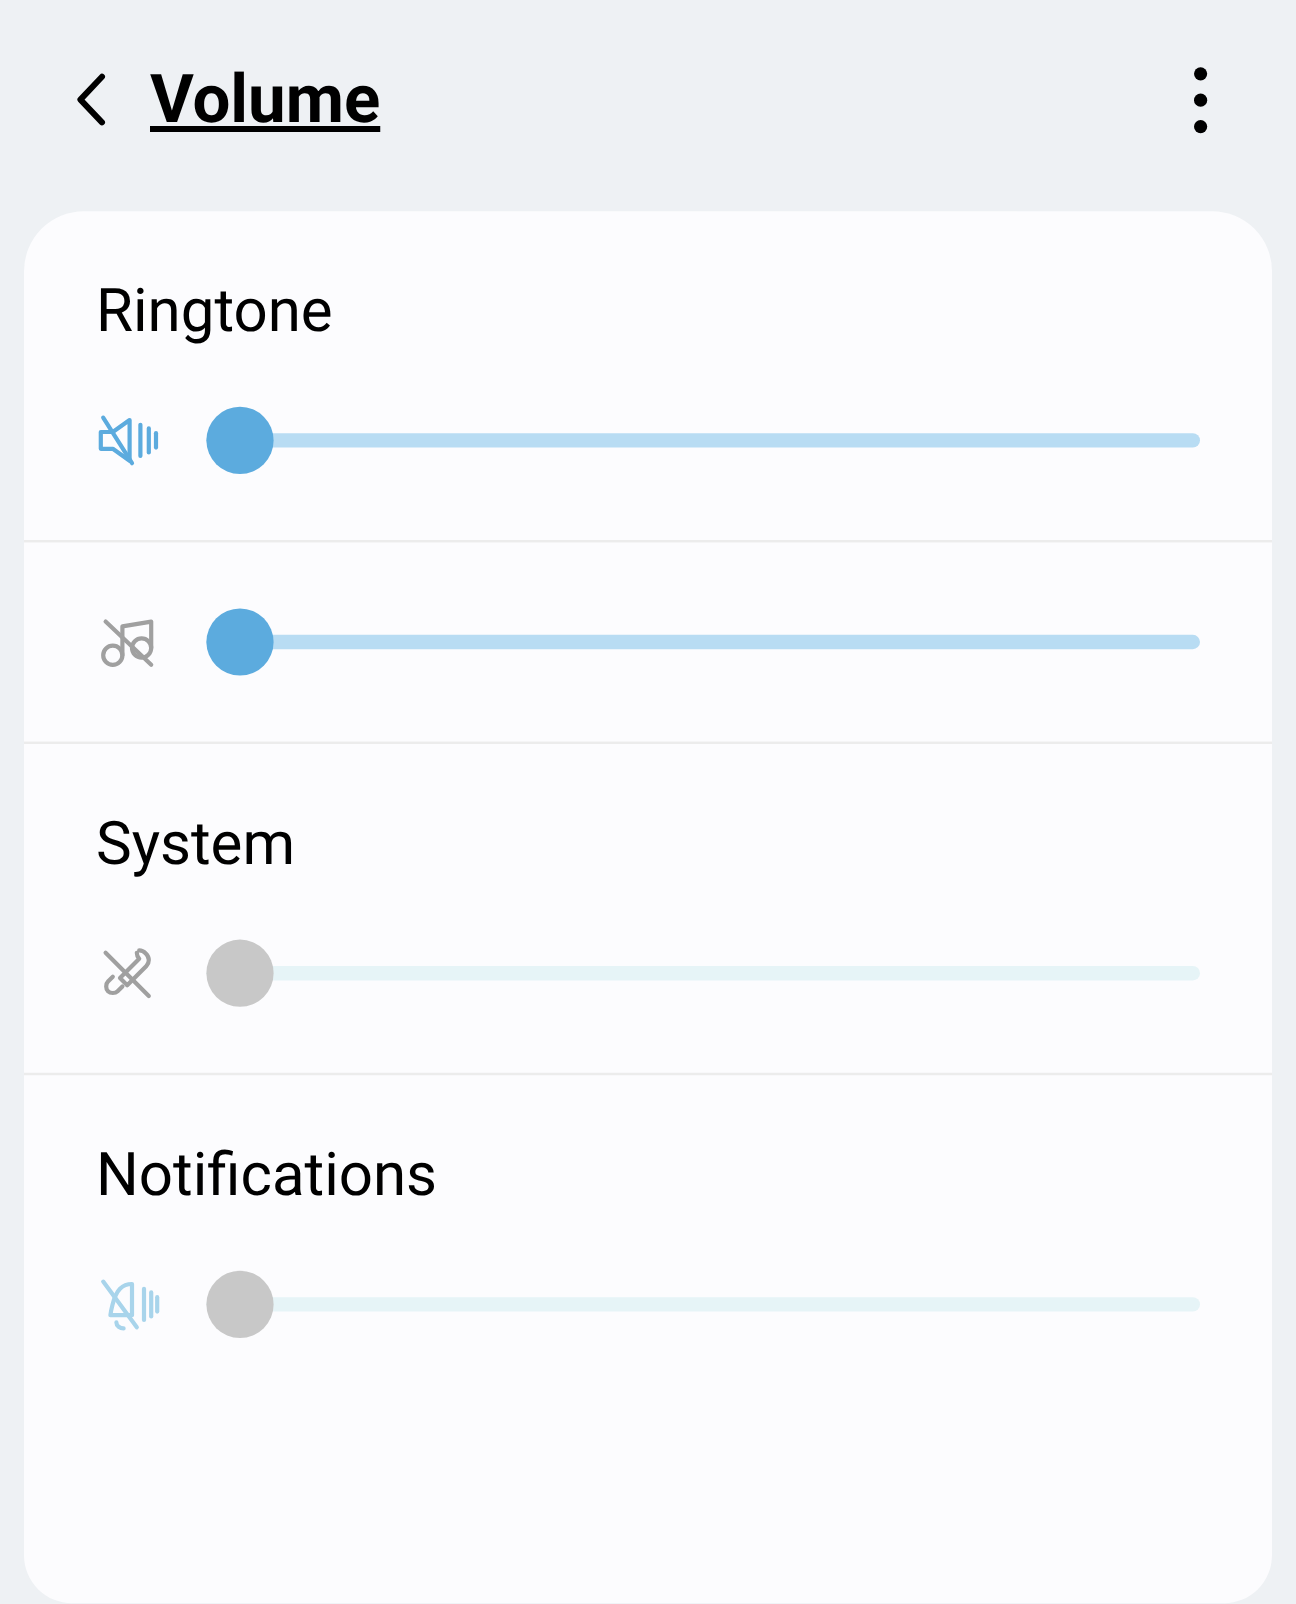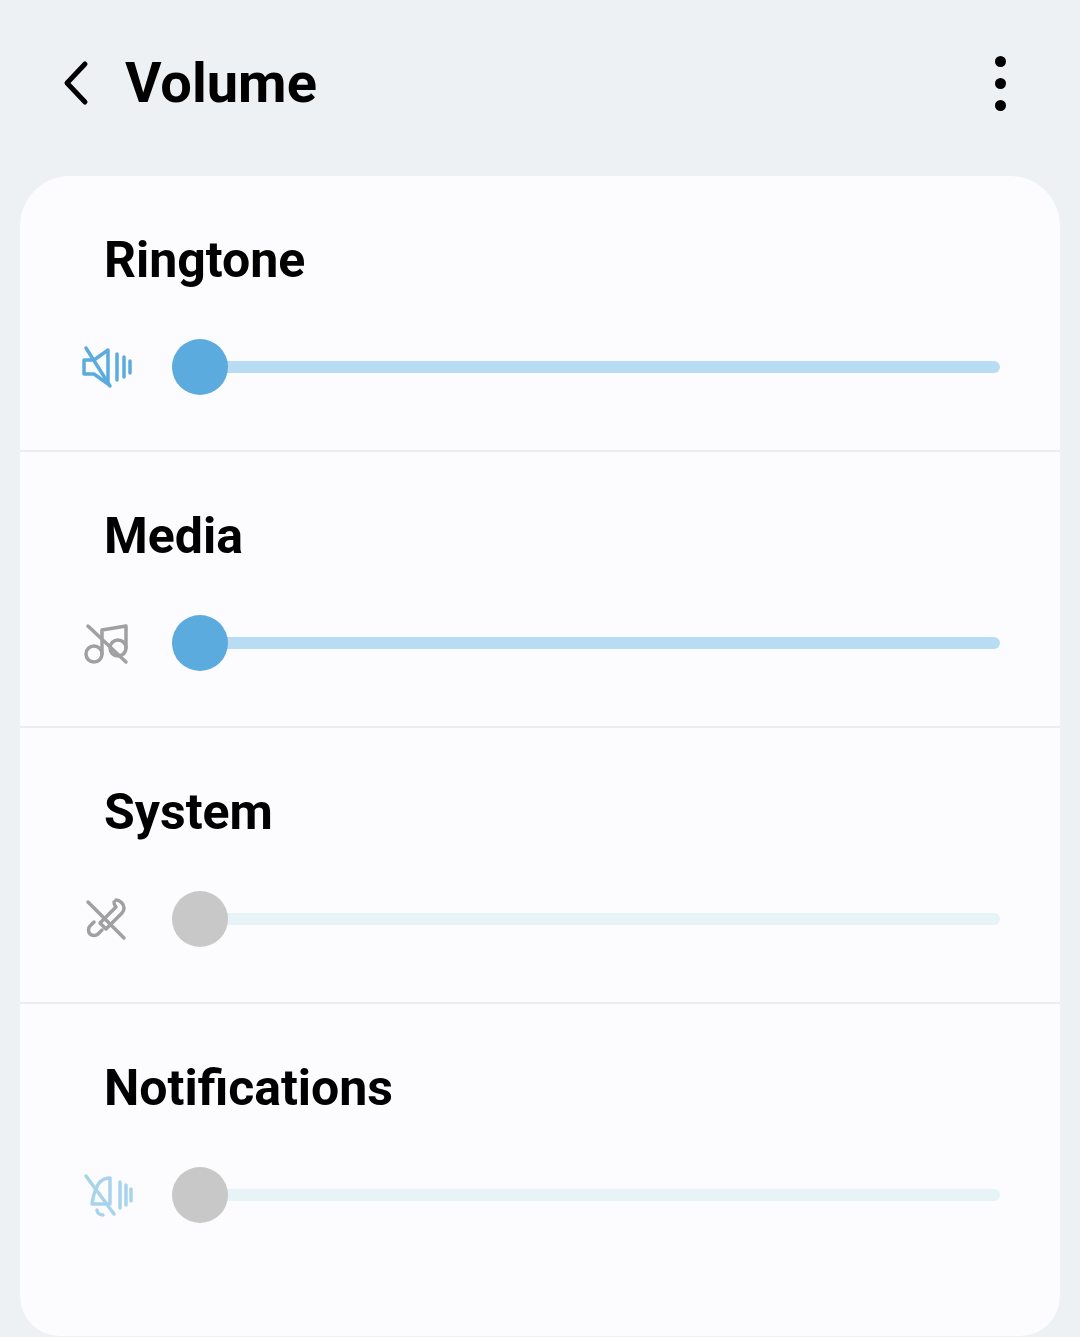--- a/index.html
+++ b/index.html
@@ -12,20 +12,21 @@
       background: #eef1f4;
       width: 1080px;
       height: 1337px;
       overflow: hidden;
     }
     .header {
       display: flex;
       align-items: center;
       justify-content: space-between;
       padding: 50px 60px 45px 55px;
+      text-decoration: underline;
     }
     .header-left {
       display: flex;
       align-items: center;
       gap: 30px;
     }
     .back-btn {
       width: 40px;
       height: 40px;
       display: flex;
@@ -67,24 +68,23 @@
     }
     .volume-item {
       padding: 55px 60px 55px 60px;
       border-bottom: 2px solid #ececec;
     }
     .volume-item:last-child {
       border-bottom: none;
     }
     .volume-label {
       font-size: 50px;
-      font-weight: 700;
+      font-weight: 400;
       color: #000;
       margin-bottom: 50px;
-      margin-left: 24px;
     }
     .slider-row {
       display: flex;
       align-items: center;
       gap: 38px;
     }
     .slider-icon {
       width: 54px;
       height: 54px;
       display: flex;
@@ -167,21 +167,20 @@
         </svg>
       </div>
       <div class="slider-container">
         <div class="slider-track blue"></div>
         <div class="slider-thumb blue"></div>
       </div>
     </div>
   </div>
 
   <div class="volume-item">
-    <div class="volume-label">Media</div>
     <div class="slider-row">
       <div class="slider-icon">
         <svg viewBox="0 0 54 54">
           <g stroke="#a0a0a0" stroke-width="3.5" fill="none" stroke-linecap="round" stroke-linejoin="round">
             <circle cx="14" cy="38" r="8"></circle>
             <circle cx="38" cy="32" r="8"></circle>
             <path d="M 22 38 L 22 14 L 46 10 L 46 32"></path>
             <line x1="8" y1="10" x2="46" y2="46"></line>
           </g>
         </svg>

